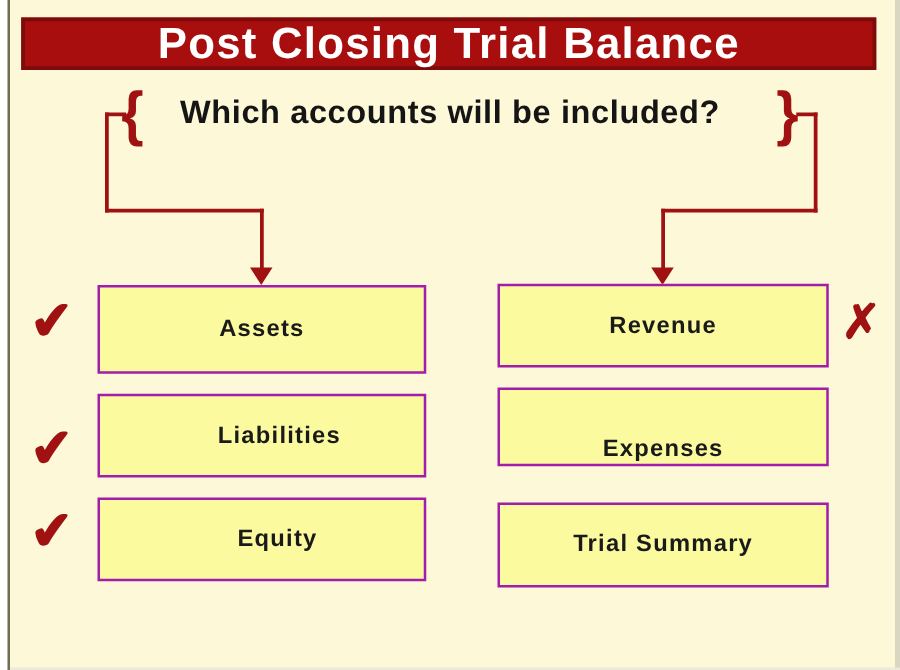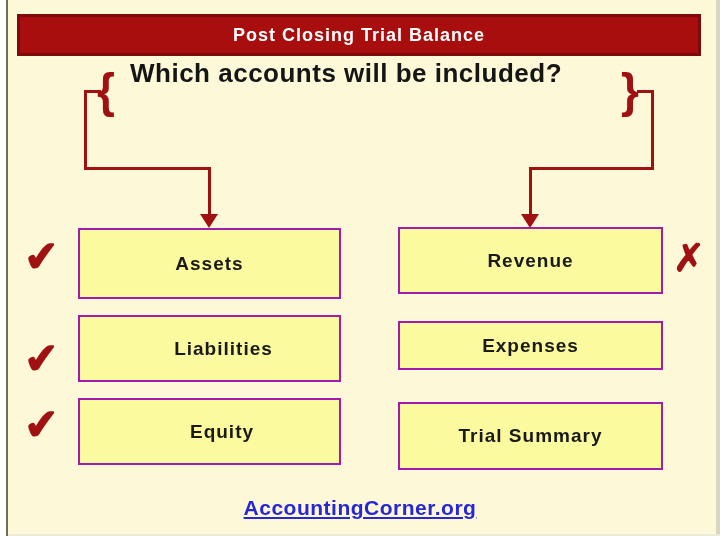--- a/index.html
+++ b/index.html
@@ -14,27 +14,27 @@
   .edge-right{position:absolute;right:0;top:0;width:4px;height:536px;background:#d9d6c2;}
   .edge-bottom{position:absolute;left:8px;bottom:0;width:712px;height:2px;background:#ecead8;}
 
   
   .title-bar{
     position:absolute;left:17px;top:14px;width:684px;height:42px;
     background:#A80E0E;border:3px solid #7E0B0B;box-sizing:border-box;
     display:flex;align-items:center;justify-content:center;
   }
   .title-bar span{
-    color:#fff;font-size:18px;font-weight:bold;letter-spacing:1px;
+    color:#fff;font-size:35px;font-weight:bold;letter-spacing:1px;
   }
 
   
   .question{
-    position:absolute;left:130px;top:58px;width:460px;
-    text-align:left;font-size:26px;font-weight:bold;color:#151515;
+    position:absolute;left:130px;top:74px;width:460px;
+    text-align:center;font-size:26px;font-weight:bold;color:#151515;
     letter-spacing:0.5px;
   }
 
   
   .brace{
     position:absolute;color:#A01212;font-weight:bold;
     font-size:46px;line-height:52px;transform:scaleY(1.05);
   }
   .brace-left{left:97px;top:64px;}
   .brace-right{left:621px;top:64px;}
@@ -60,21 +60,21 @@
   
   .box{
     position:absolute;background:#FBFA9E;border:2px solid #a21caf;
     box-sizing:border-box;display:flex;align-items:center;justify-content:center;
   }
   .box span{font-size:19px;font-weight:bold;color:#1a1a1a;letter-spacing:1px;}
   .box-assets   {left:78px; top:228px;width:263px;height:71px;}
   .box-liab     {left:78px; top:315px;width:263px;height:67px;padding-left:28px;}
   .box-equity   {left:78px; top:398px;width:263px;height:67px;padding-left:25px;}
   .box-revenue  {left:398px;top:227px;width:265px;height:67px;}
-  .box-expenses {left:398px;top:321px;width:265px;height:49px;}
+  .box-expenses {left:398px;top:310px;width:265px;height:63px;align-items:flex-end;}
   .box-income   {left:398px;top:402px;width:265px;height:68px;}
 
   
   .check{
     position:absolute;color:#A01212;font-size:42px;line-height:42px;
     font-weight:bold;transform:rotate(-4deg);
   }
   .check-1{left:24px;top:236px;}
   .check-2{left:24px;top:338px;}
   .check-3{left:24px;top:404px;}
@@ -141,17 +141,14 @@
   <div class="box box-revenue">
     <span>Revenue</span>
   </div>
   <div class="box box-expenses">
     <span>Expenses</span>
   </div>
   <div class="box box-income">
     <span>Trial Summary</span>
   </div>
 
-  <div class="footer">
-    <a>AccountingCorner.org</a>
-  </div>
 
 </div>
 
 </body></html>

